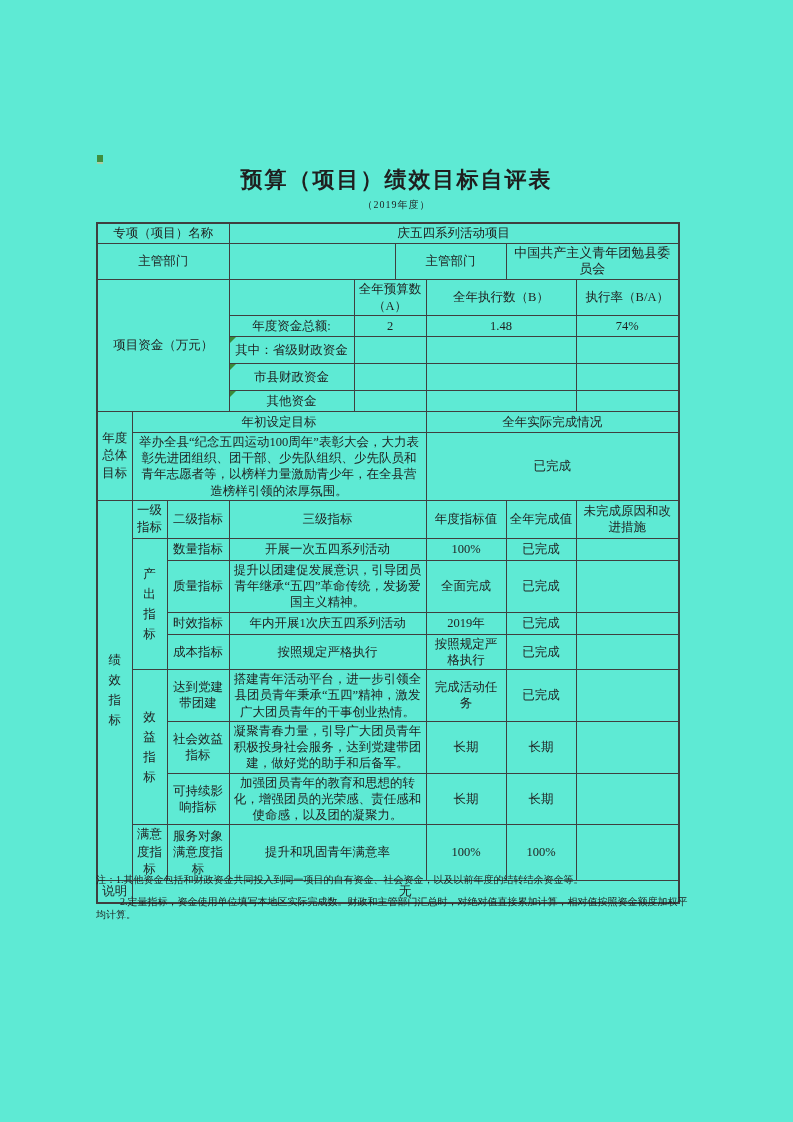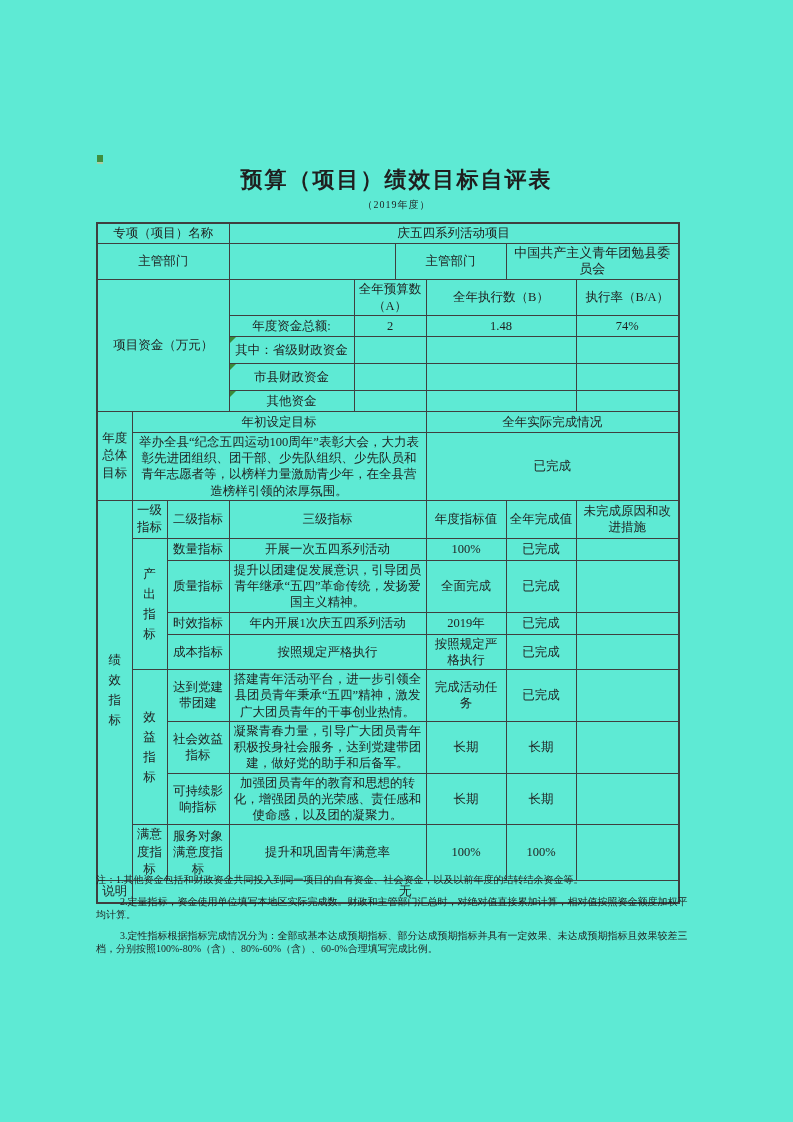--- a/index.html
+++ b/index.html
@@ -225,16 +225,15 @@
     <tr style="height:23px">
       <td>说明</td>
       <td colspan="9">无</td>
     </tr>
   </tbody>
     </table>
 
   <div class="notes">
     <p>注：1.其他资金包括和财政资金共同投入到同一项目的自有资金、社会资金，以及以前年度的结转结余资金等。</p>
     <p class="ind">2.定量指标，资金使用单位填写本地区实际完成数。财政和主管部门汇总时，对绝对值直接累加计算，相对值按照资金额度加权平均计算。</p>
-    <p class="ind">3.定性指标根据指标完成情况分为：全部或基本达成预期指标、部分达成预期指标并具有一定效果、未达成预期指标且效果较差三档，分别按照100%-80%（含）、80%-60%（含）、60-0%合理填写完成比例。</p>
   </div>
 
 </div>
 
 </body></html>

